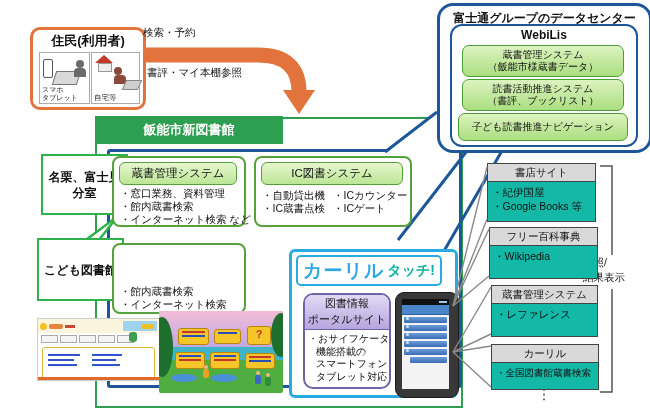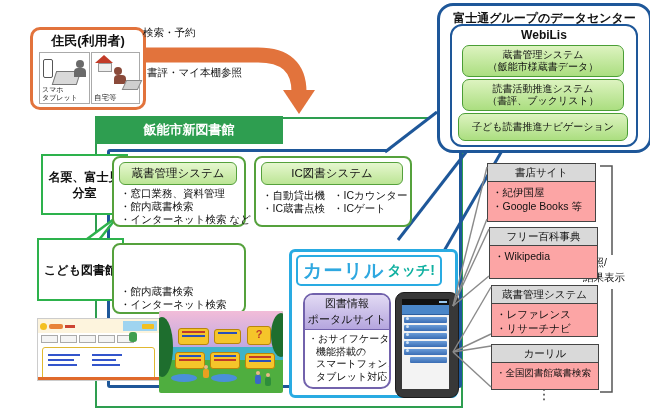--- a/index.html
+++ b/index.html
@@ -78,21 +78,21 @@
   .phone{left:395px;top:292px;width:62px;height:104px;background:#383838;border:1.5px solid #1c1c1c;
          border-radius:9px;z-index:6;}
   .screen{left:6px;top:6px;width:47px;height:90px;background:#f3f3f3;overflow:hidden;}
   .p-status{height:6px;background:#111;}
   .p-status span{display:block;float:right;width:8px;height:2px;margin:2px 2px 0 0;background:#9ac8ee;}
   .p-title{height:9px;background:#4a86c8;border-bottom:1px solid #2d5f9e;}
   .p-menu{margin:2px 2px 0 2px;height:6px;border-radius:1px;background:linear-gradient(#6a9cd8,#3a6db4);}
   .p-menu i{display:block;width:3px;height:3px;margin:1.5px 0 0 2px;background:#cfe2f6;border-radius:50%;}
 
   
-  .ext{border:1.3px solid #444;background:#fca5a5;z-index:6;}
+  .ext{border:1.3px solid #444;background:#14b8a6;z-index:6;}
   .ext-head{background:#d9d9d9;border-bottom:1.3px solid #444;text-align:center;font-size:10.5px;height:17px;line-height:17px;}
   .ext-body{font-size:10.5px;line-height:14px;padding:3px 2px 0 4px;white-space:nowrap;}
   .ext1{left:487px;top:163px;width:107px;height:57px;}
   .ext2{left:489px;top:227px;width:107px;height:50px;}
   .ext3{left:491px;top:285px;width:105px;height:50px;}
   .ext4{left:491px;top:344px;width:106px;height:44px;}
   .ext4 .ext-body{font-size:9.5px;}
 
   .ref-label{left:583px;top:255px;width:66px;height:34px;background:#fff;font-size:10.5px;line-height:15px;z-index:3;}
   .ellipsis{left:537px;top:386px;font-size:14px;color:#333;z-index:3;}
@@ -364,21 +364,20 @@
   <div class="abs ext ext2">
     <div class="ext-head">フリー百科事典</div>
     <div class="ext-body">
         <div>・Wikipedia</div>
       </div>
   </div>
   <div class="abs ext ext3">
     <div class="ext-head">蔵書管理システム</div>
     <div class="ext-body">
       <div>・レファレンス</div>
-      <div>・リサーチナビ</div>
     </div>
   </div>
   <div class="abs ext ext4">
     <div class="ext-head">カーリル</div>
     <div class="ext-body">
         <div>・全国図書館蔵書検索</div>
       </div>
   </div>
 
   <div class="abs ref-label">

